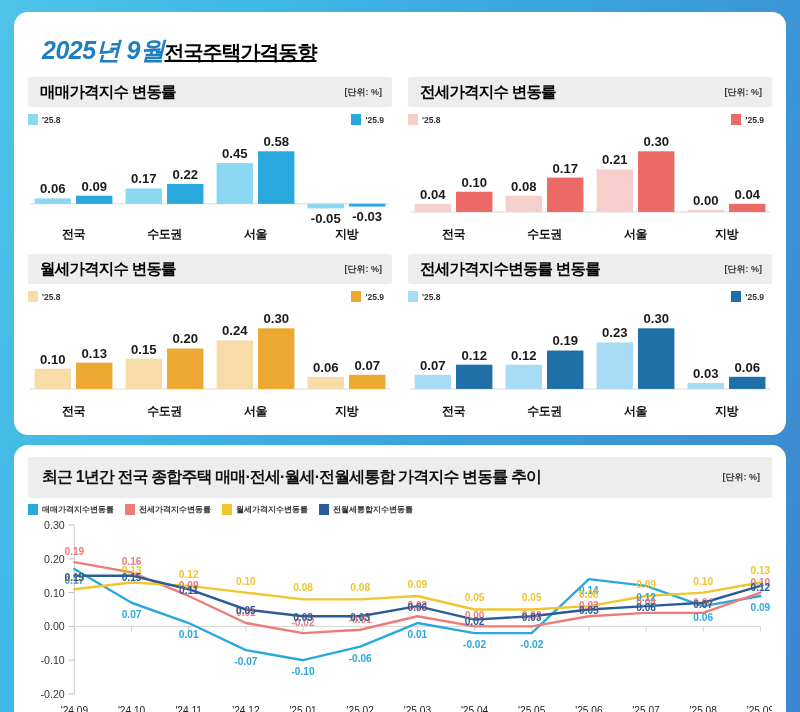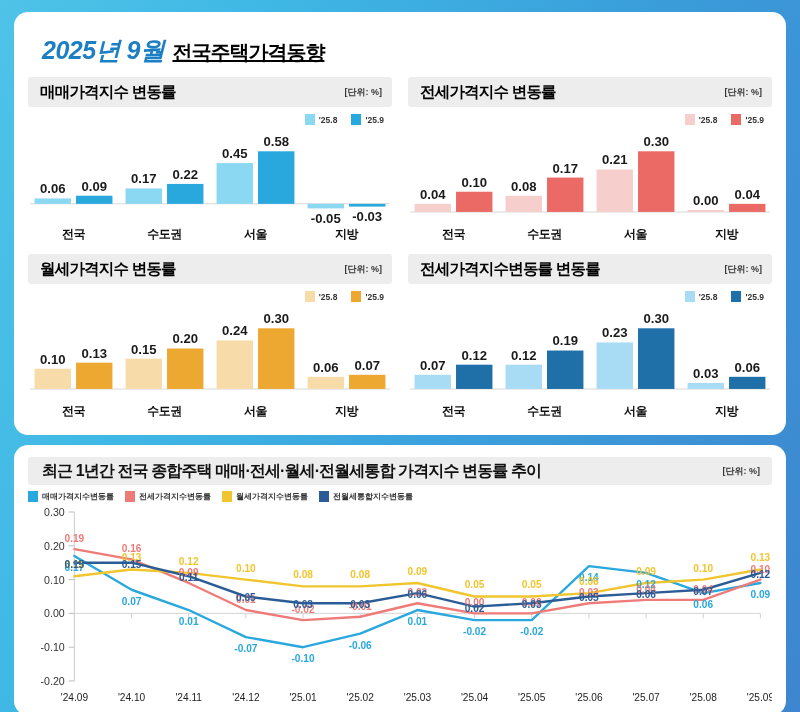--- a/index.html
+++ b/index.html
@@ -9,49 +9,49 @@
     background: linear-gradient(110deg, #4FC3E8 0%, #3FB8E5 25%, #3A9FDB 60%, #3E86CF 100%);
     overflow: hidden;
   }
   .page { width: 800px; height: 712px; padding: 12px 14px 14px 14px; display: flex; flex-direction: column; gap: 10px; }
 
   .card { background: #ffffff; border-radius: 14px; }
   .card-top { flex: 0 0 auto; padding: 14px 14px 10px 14px; }
   .card-bottom { flex: 1 1 auto; padding: 12px 14px 6px 14px; position: relative; }
 
   
-  .title-row { padding: 8px 14px 10px 14px; display: flex; align-items: baseline; gap: 8px; }
+  .title-row { padding: 8px 14px 10px 14px; display: flex; align-items: baseline; gap: 0; }
   .title-blue { font-size: 25px; font-weight: bold; color: #1C7FC4; font-style: italic; letter-spacing: -0.5px; }
   .title-dark { font-size: 20px; font-weight: bold; color: #000000; letter-spacing: -1px; text-decoration: underline; }
 
   
   .grid { display: grid; grid-template-columns: 1fr 1fr; grid-template-rows: 1fr 1fr; gap: 6px 16px; }
   .panel { display: flex; flex-direction: column; }
   .panel-head {
     background: #EDEDED; border-radius: 3px; height: 30px;
     display: flex; align-items: center; justify-content: space-between;
     padding: 0 10px 0 12px;
   }
   .panel-title { font-size: 15.5px; font-weight: bold; color: #000000; letter-spacing: -0.8px; }
   .panel-unit { font-size: 9px; color: #333; font-weight: bold; }
 
-  .legend { display: flex; justify-content: flex-end; gap: 14px; padding: 7px 8px 0 0; }
+  .legend { display: flex; justify-content: space-between; gap: 2px; padding: 7px 8px 0 0; }
   .legend-item { display: flex; align-items: center; gap: 4px; }
   .legend-swatch { width: 10px; height: 11px; display: inline-block; }
   .legend-text { font-size: 8.5px; font-weight: bold; color: #333; }
 
   
   .bars-wrap { position: relative; flex: 1 1 auto; min-height: 0; }
   .bars-svg { display: block; width: 100%; height: 100%; }
   .cat-row { display: flex; height: 22px; }
   .cat-label { flex: 1; text-align: center; font-size: 12px; font-weight: bold; color: #111; letter-spacing: -0.5px; }
 
   
   .line-head {
-    background: #EDEDED; border-radius: 3px; height: 28px;
+    background: #EDEDED; border-radius: 3px; height: 41px;
     display: flex; align-items: center; justify-content: space-between;
     padding: 0 12px 0 14px;
   }
   .line-title { font-size: 16px; font-weight: bold; color: #111; letter-spacing: -0.9px; }
   .line-legend { display: flex; justify-content: flex-start; gap: 11px; padding: 6px 6px 2px 0; }
   .line-legend .legend-text { font-size: 8px; }
   .line-chart-wrap { position: relative; width: 100%; height: 205px; }
   .line-svg { display: block; width: 100%; height: 100%; }
 </style>
 </head>

